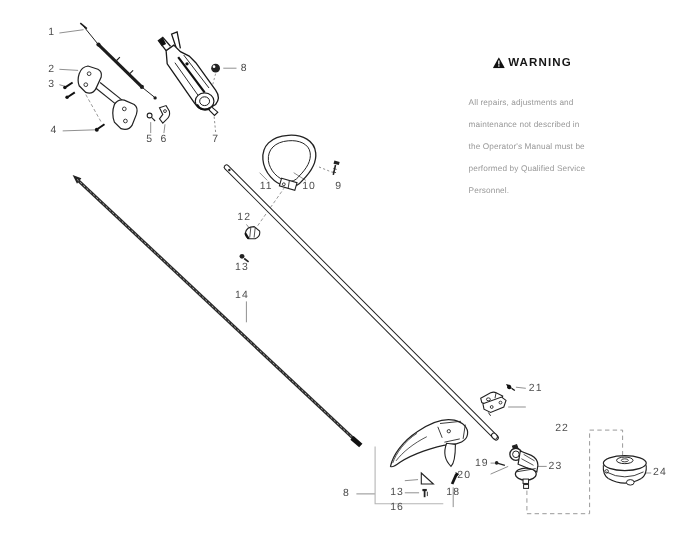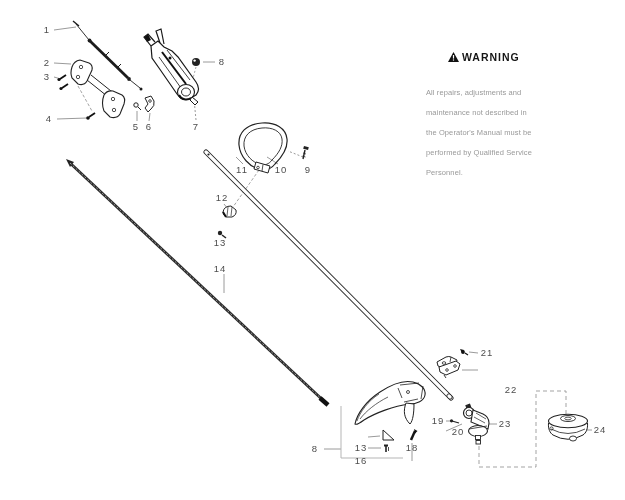--- a/index.html
+++ b/index.html
@@ -252,21 +252,21 @@
       <span class="callout" style="left: 281px; top: 170px; text-align: right;">10</span>
       <span class="callout" style="left: 242px; top: 170px;">11</span>
       <span class="callout" style="left: 222px; top: 198px;">12</span>
       <span class="callout" style="left: 220px; top: 243px;">13</span>
       <span class="callout" style="left: 220px; top: 269px;">14</span>
       <span class="callout" style="left: 315px; top: 449px;">8</span>
       <span class="callout" style="left: 361px; top: 437px; margin-top: 24px;">16</span>
       <span class="callout" style="left: 361px; top: 448px;">13</span>
       <span class="callout" style="left: 412px; top: 448px;">18</span>
       <span class="callout" style="left: 438px; top: 421px;">19</span>
-      <span class="callout" style="left: 458px; top: 432px;">20</span>
+      <span class="callout" style="left: 422px; top: 432px;">20</span>
       <span class="callout" style="left: 487px; top: 353px;">21</span>
       <span class="callout" style="left: 511px; top: 370px; margin-top: 20px;">22</span>
       <span class="callout" style="left: 505px; top: 424px; text-align: right;">23</span>
       <span class="callout" style="left: 600px; top: 430px;">24</span>
     </div>
 
   <div id="warning-box">
     <div class="warn-title-row">
       <svg width="11" height="10" viewBox="0 0 11 10">
         <polygon points="5.5,0 11,10 0,10" fill="#111"></polygon>

